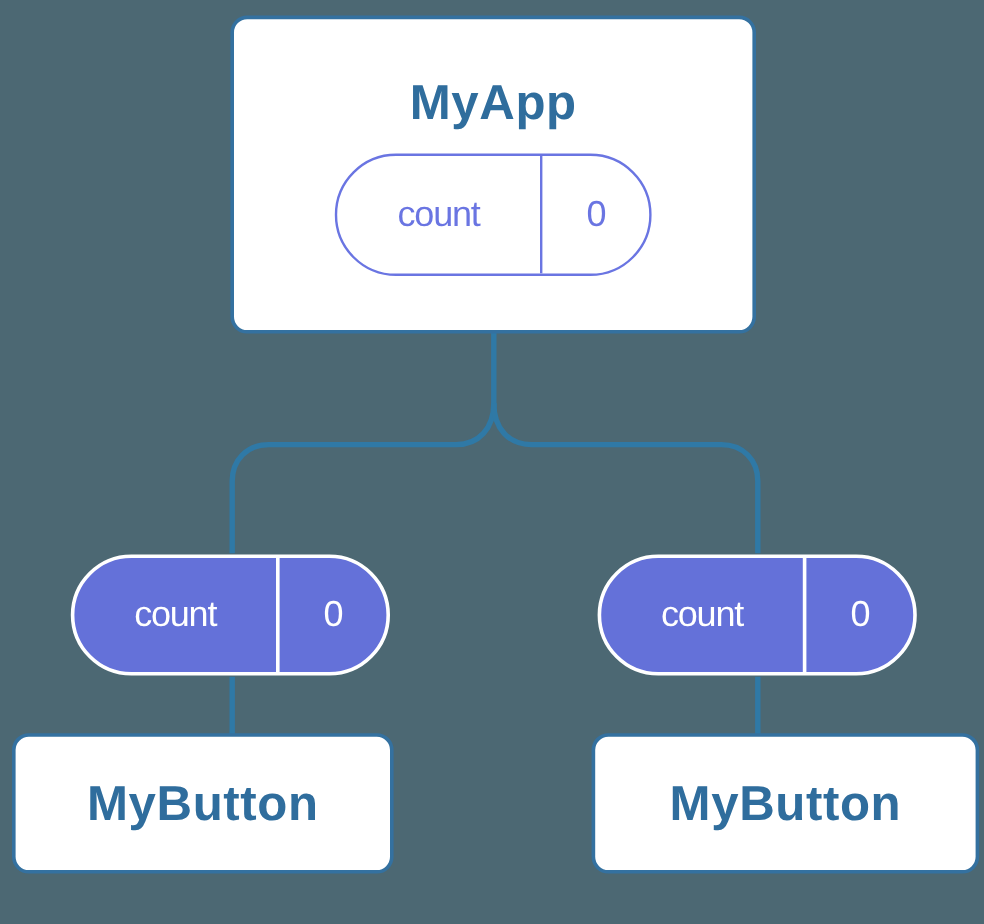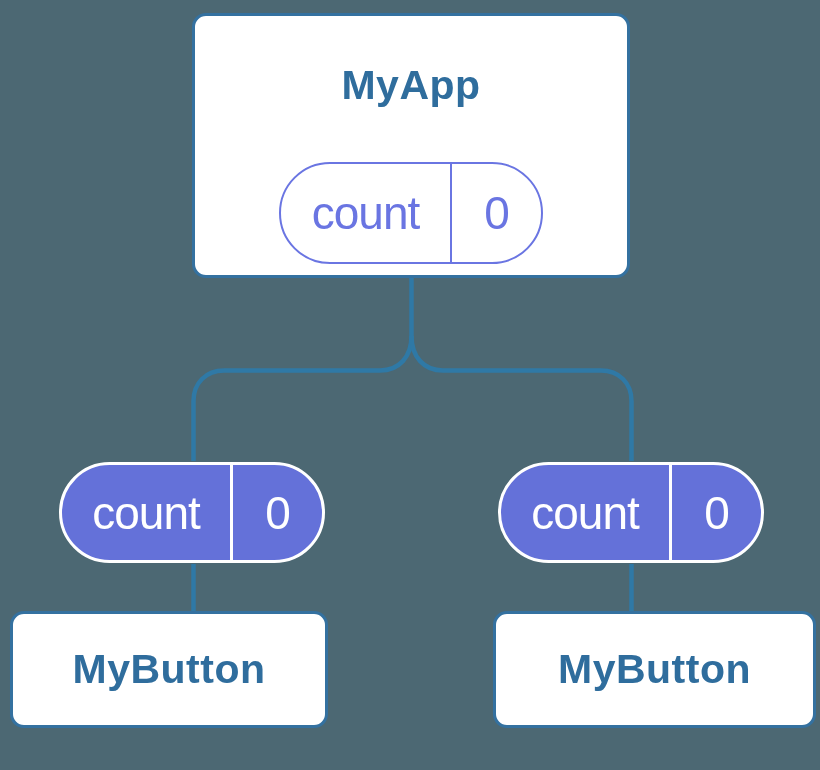--- a/index.html
+++ b/index.html
@@ -40,21 +40,20 @@
     border-radius: 14px;
     box-sizing: border-box;
     display: flex;
     flex-direction: column;
     align-items: center;
   }
   .root-box {
     left: 192px; top: 13px;
     width: 438px; height: 265px;
     padding-top: 47px;
-    gap: 34px;
   }
   .child-box {
     top: 611px;
     height: 117px;
     justify-content: center;
   }
   .child-box.left  { left: 10px;  width: 318px; }
   .child-box.right { left: 493px; width: 323px; }
   .component-title {
     color: var(--title-text, #2F6D9D);
@@ -63,21 +62,21 @@
     letter-spacing: 0.5px;
     line-height: 1.1;
     white-space: nowrap;
   }
   .pill {
     box-sizing: border-box;
     border-radius: 60px;
     display: flex;
     align-items: stretch;
     overflow: hidden;
-    font-size: 46px;
+    font-size: 30px;
     letter-spacing: -1px;
     line-height: 1;
     justify-content: space-between;
   }
   .pill .cell {
     display: flex;
     align-items: center;
     justify-content: center;
     white-space: nowrap;
   }

